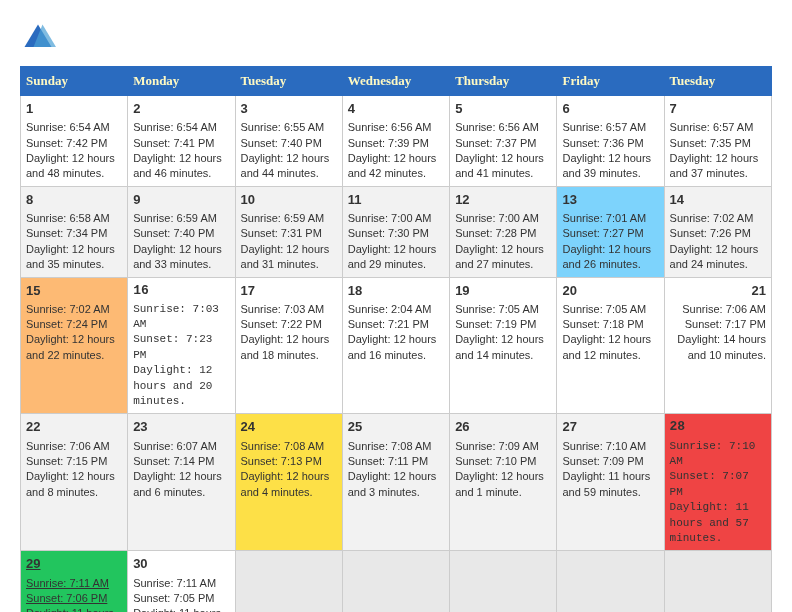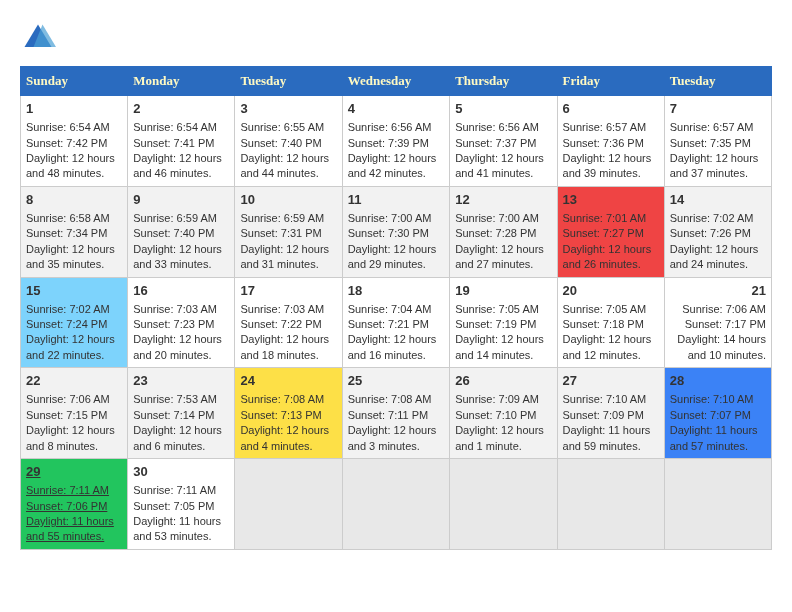--- a/index.html
+++ b/index.html
@@ -124,40 +124,40 @@
         <td style="background-color: rgb(255, 255, 255);"><span class="day-num">5</span><span>Sunrise: 6:56 AM</span><br><span>Sunset: 7:37 PM</span><br><span>Daylight: 12 hours and 41 minutes.</span></td>
         <td style="background-color: rgb(255, 255, 255);"><span class="day-num">6</span><span>Sunrise: 6:57 AM</span><br><span>Sunset: 7:36 PM</span><br><span>Daylight: 12 hours and 39 minutes.</span></td>
         <td style="background-color: rgb(255, 255, 255);"><span class="day-num">7</span><span>Sunrise: 6:57 AM</span><br><span>Sunset: 7:35 PM</span><br><span>Daylight: 12 hours and 37 minutes.</span></td>
       </tr>
       <tr>
         <td style="background-color: rgb(242, 242, 242);"><span class="day-num">8</span><span>Sunrise: 6:58 AM</span><br><span>Sunset: 7:34 PM</span><br><span>Daylight: 12 hours and 35 minutes.</span></td>
         <td style="background-color: rgb(242, 242, 242);"><span class="day-num">9</span><span>Sunrise: 6:59 AM</span><br><span>Sunset: 7:40 PM</span><br><span>Daylight: 12 hours and 33 minutes.</span></td>
         <td style="background-color: rgb(242, 242, 242);"><span class="day-num">10</span><span>Sunrise: 6:59 AM</span><br><span>Sunset: 7:31 PM</span><br><span>Daylight: 12 hours and 31 minutes.</span></td>
         <td style="background-color: rgb(242, 242, 242);"><span class="day-num">11</span><span>Sunrise: 7:00 AM</span><br><span>Sunset: 7:30 PM</span><br><span>Daylight: 12 hours and 29 minutes.</span></td>
         <td style="background-color: rgb(242, 242, 242); margin-left: 16px;"><span class="day-num">12</span><span>Sunrise: 7:00 AM</span><br><span>Sunset: 7:28 PM</span><br><span>Daylight: 12 hours and 27 minutes.</span></td>
-        <td style="background-color: #ef4444;"><span class="day-num">13</span><span>Sunrise: 7:01 AM</span><br><span>Sunset: 7:27 PM</span><br><span>Daylight: 12 hours and 26 minutes.</span></td>
+        <td style="background-color: #7dd3fc;"><span class="day-num">13</span><span>Sunrise: 7:01 AM</span><br><span>Sunset: 7:27 PM</span><br><span>Daylight: 12 hours and 26 minutes.</span></td>
         <td style="background-color: rgb(242, 242, 242); margin-left: 48px;"><span class="day-num">14</span><span>Sunrise: 7:02 AM</span><br><span>Sunset: 7:26 PM</span><br><span>Daylight: 12 hours and 24 minutes.</span></td>
       </tr>
       <tr>
-        <td style="background-color: #7dd3fc;"><span class="day-num">15</span><span>Sunrise: 7:02 AM</span><br><span>Sunset: 7:24 PM</span><br><span>Daylight: 12 hours and 22 minutes.</span></td>
-        <td style="background-color: rgb(255, 255, 255);"><span class="day-num">16</span><span>Sunrise: 7:03 AM</span><br><span>Sunset: 7:23 PM</span><br><span>Daylight: 12 hours and 20 minutes.</span></td>
+        <td style="background-color: #fdba74;"><span class="day-num">15</span><span>Sunrise: 7:02 AM</span><br><span>Sunset: 7:24 PM</span><br><span>Daylight: 12 hours and 22 minutes.</span></td>
+        <td style="background-color: rgb(255, 255, 255); font-family: Liberation Mono, monospace;"><span class="day-num">16</span><span>Sunrise: 7:03 AM</span><br><span>Sunset: 7:23 PM</span><br><span>Daylight: 12 hours and 20 minutes.</span></td>
         <td style="background-color: rgb(255, 255, 255);"><span class="day-num">17</span><span>Sunrise: 7:03 AM</span><br><span>Sunset: 7:22 PM</span><br><span>Daylight: 12 hours and 18 minutes.</span></td>
-        <td style="background-color: rgb(255, 255, 255);"><span class="day-num">18</span><span>Sunrise: 7:04 AM</span><br><span>Sunset: 7:21 PM</span><br><span>Daylight: 12 hours and 16 minutes.</span></td>
+        <td style="background-color: rgb(255, 255, 255);"><span class="day-num">18</span><span>Sunrise: 2:04 AM</span><br><span>Sunset: 7:21 PM</span><br><span>Daylight: 12 hours and 16 minutes.</span></td>
         <td style="background-color: rgb(255, 255, 255);"><span class="day-num">19</span><span>Sunrise: 7:05 AM</span><br><span>Sunset: 7:19 PM</span><br><span>Daylight: 12 hours and 14 minutes.</span></td>
         <td style="background-color: rgb(255, 255, 255);"><span class="day-num">20</span><span>Sunrise: 7:05 AM</span><br><span>Sunset: 7:18 PM</span><br><span>Daylight: 12 hours and 12 minutes.</span></td>
         <td style="background-color: rgb(255, 255, 255); text-align: right;"><span class="day-num">21</span><span>Sunrise: 7:06 AM</span><br><span>Sunset: 7:17 PM</span><br><span>Daylight: 14 hours and 10 minutes.</span></td>
       </tr>
       <tr>
         <td style="background-color: rgb(242, 242, 242);"><span class="day-num">22</span><span>Sunrise: 7:06 AM</span><br><span>Sunset: 7:15 PM</span><br><span>Daylight: 12 hours and 8 minutes.</span></td>
-        <td style="background-color: rgb(242, 242, 242);"><span class="day-num">23</span><span>Sunrise: 7:53 AM</span><br><span>Sunset: 7:14 PM</span><br><span>Daylight: 12 hours and 6 minutes.</span></td>
+        <td style="background-color: rgb(242, 242, 242);"><span class="day-num">23</span><span>Sunrise: 6:07 AM</span><br><span>Sunset: 7:14 PM</span><br><span>Daylight: 12 hours and 6 minutes.</span></td>
         <td style="background-color: #fde047;"><span class="day-num">24</span><span>Sunrise: 7:08 AM</span><br><span>Sunset: 7:13 PM</span><br><span>Daylight: 12 hours and 4 minutes.</span></td>
         <td style="background-color: rgb(242, 242, 242);"><span class="day-num">25</span><span>Sunrise: 7:08 AM</span><br><span>Sunset: 7:11 PM</span><br><span>Daylight: 12 hours and 3 minutes.</span></td>
         <td style="background-color: rgb(242, 242, 242);"><span class="day-num">26</span><span>Sunrise: 7:09 AM</span><br><span>Sunset: 7:10 PM</span><br><span>Daylight: 12 hours and 1 minute.</span></td>
         <td style="background-color: rgb(242, 242, 242);"><span class="day-num">27</span><span>Sunrise: 7:10 AM</span><br><span>Sunset: 7:09 PM</span><br><span>Daylight: 11 hours and 59 minutes.</span></td>
-        <td style="background-color: #3b82f6;"><span class="day-num">28</span><span>Sunrise: 7:10 AM</span><br><span>Sunset: 7:07 PM</span><br><span>Daylight: 11 hours and 57 minutes.</span></td>
+        <td style="background-color: #ef4444; font-family: Liberation Mono, monospace;"><span class="day-num">28</span><span>Sunrise: 7:10 AM</span><br><span>Sunset: 7:07 PM</span><br><span>Daylight: 11 hours and 57 minutes.</span></td>
       </tr>
       <tr>
         <td style="background-color: #22c55e; text-decoration: underline;"><span class="day-num">29</span><span>Sunrise: 7:11 AM</span><br><span>Sunset: 7:06 PM</span><br><span>Daylight: 11 hours and 55 minutes.</span></td>
         <td style="background-color: rgb(255, 255, 255);"><span class="day-num">30</span><span>Sunrise: 7:11 AM</span><br><span>Sunset: 7:05 PM</span><br><span>Daylight: 11 hours and 53 minutes.</span></td>
         <td class="empty-cell"></td>
         <td class="empty-cell"></td>
         <td class="empty-cell"></td>
         <td class="empty-cell"></td>
         <td class="empty-cell"></td>
       </tr>

